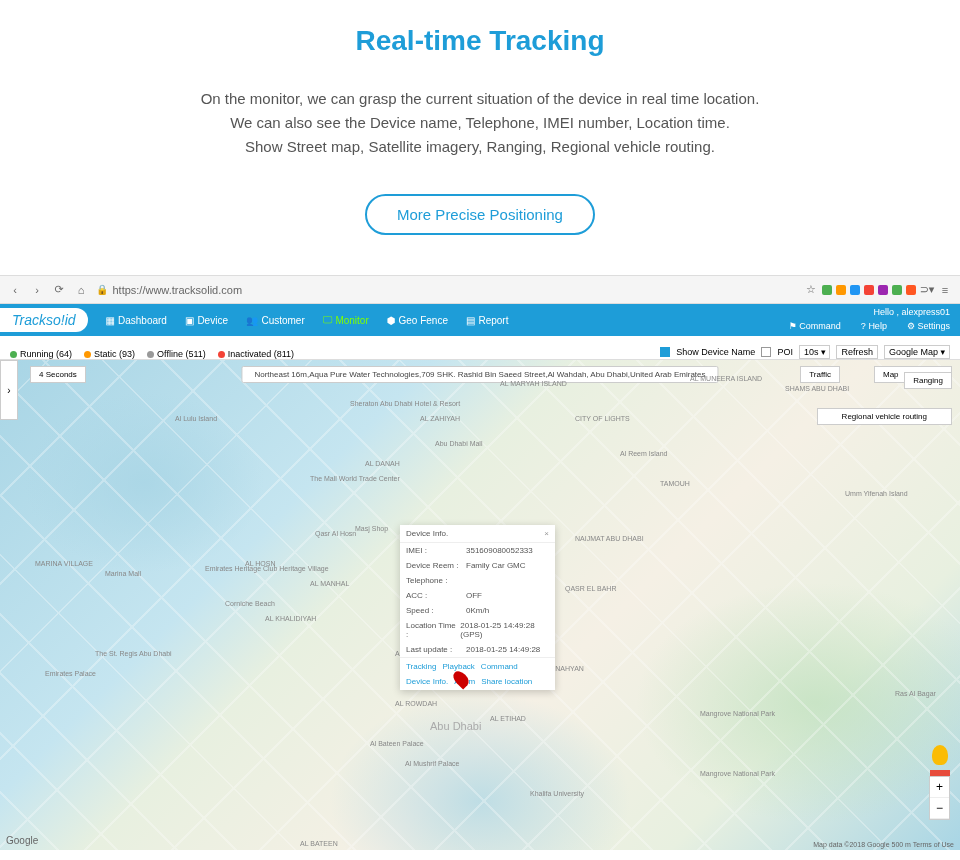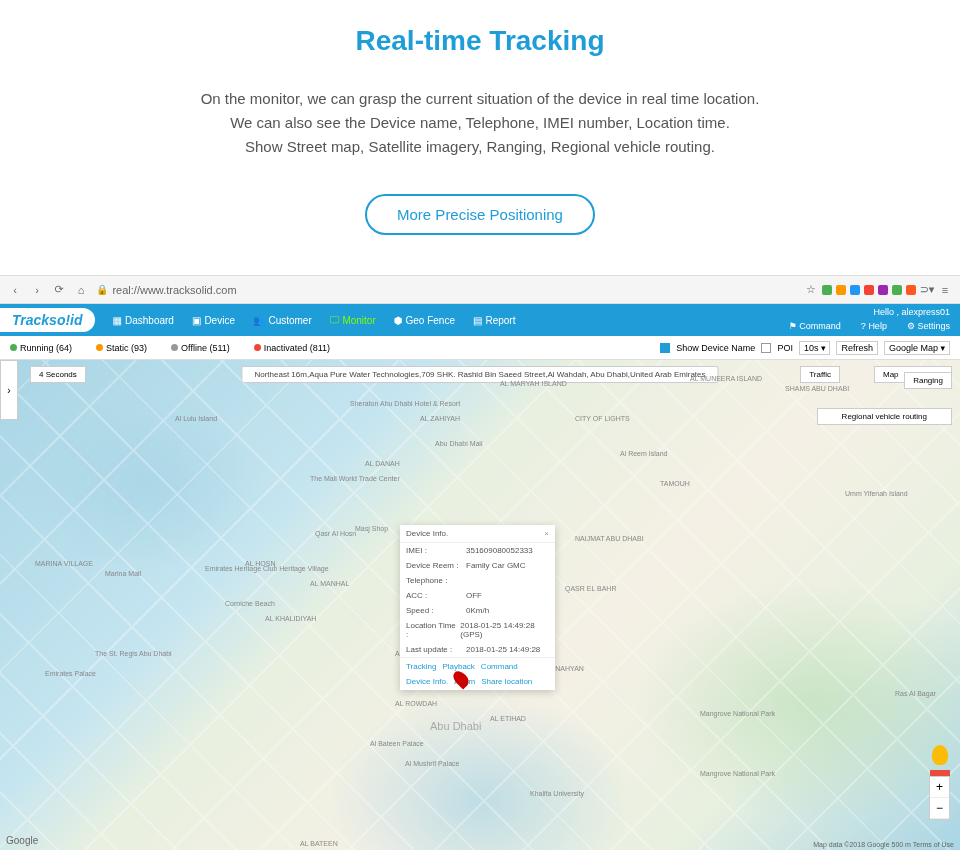--- a/index.html
+++ b/index.html
@@ -9,28 +9,28 @@
 .hero-desc{color:#555;font-size:15px;line-height:1.6;margin-bottom:35px}
 .hero-btn{display:inline-block;border:2px solid #1e9dd8;color:#1e9dd8;padding:10px 30px;border-radius:25px;font-size:15px;cursor:pointer}
 .browser{margin-top:20px;border-top:1px solid #ddd}
 .browser-bar{display:flex;align-items:center;height:28px;background:#f5f5f5;padding:0 8px;gap:8px;font-size:11px;color:#666;border-bottom:1px solid #ddd}
 .bb-icon{width:14px;height:14px;display:flex;align-items:center;justify-content:center;cursor:pointer}
 .bb-url{flex:1;display:flex;align-items:center;gap:4px}
 .bb-lock{color:#4caf50;font-size:10px}
 .bb-right{display:flex;gap:4px;align-items:center}
 .bb-dot{width:10px;height:10px;border-radius:2px}
 .app-header{display:flex;align-items:center;background:#1e9dd8;height:32px;padding-right:10px}
-.logo{background:#fff;padding:4px 12px;font-style:italic;font-weight:bold;color:#1e9dd8;font-size:14px;border-radius:0 16px 16px 0;margin-right:10px}
+.logo{background:#fff;padding:4px 12px;font-style:italic;font-weight:normal;color:#1e9dd8;font-size:14px;border-radius:0 16px 16px 0;margin-right:10px}
 .nav{display:flex;gap:2px;flex:1}
 .nav-item{color:#fff;font-size:10px;padding:4px 8px;display:flex;align-items:center;gap:3px;cursor:pointer}
 .nav-item.active{color:#7fff00}
 .user-area{color:#fff;font-size:9px;text-align:right;line-height:1.3}
 .user-links{display:flex;gap:20px;margin-top:2px}
 .user-link{color:#fff;cursor:pointer}
-.status-bar{display:flex;align-items:center;height:24px;background:#fff;border-bottom:1px solid #ddd;padding:0 10px;font-size:9px;gap:24px}
+.status-bar{display:flex;align-items:flex-end;height:24px;background:#fff;border-bottom:1px solid #ddd;padding:0 10px;font-size:9px;gap:12px}
 .status-item{display:flex;align-items:center;gap:3px}
 .dot{width:7px;height:7px;border-radius:50%}
 .sb-right{margin-left:auto;display:flex;align-items:center;gap:6px}
 .cb{width:10px;height:10px;border:1px solid #999}
 .cb.checked{background:#1e9dd8;border-color:#1e9dd8}
 .sel{border:1px solid #ccc;padding:1px 4px;font-size:9px;cursor:pointer}
 .map-area{position:relative;height:490px;background:linear-gradient(135deg,#a8d5e5 0%,#c5e5f0 30%,#e8f0e0 40%,#f5f0e5 60%,#e8f0e0 80%,#a8d5e5 100%)}
 .map-overlay{position:absolute;inset:0;background-image:
  radial-gradient(ellipse 200px 150px at 15% 25%,rgba(168,213,229,0.8) 0%,transparent 60%),
  radial-gradient(ellipse 300px 200px at 85% 70%,rgba(180,220,180,0.6) 0%,transparent 60%),
@@ -77,21 +77,21 @@
 </div>
 
 <div class="browser">
   <div class="browser-bar">
     <span class="bb-icon">‹</span>
     <span class="bb-icon">›</span>
     <span class="bb-icon">⟳</span>
     <span class="bb-icon">⌂</span>
     <div class="bb-url">
       <span class="bb-lock">🔒</span>
-      <span>real://www.tracksolid.com</span>
+      <span>https://www.tracksolid.com</span>
     </div>
     <div class="bb-right">
       <span class="bb-icon">☆</span>
       <span class="bb-dot" style="background:#4caf50"></span>
       <span class="bb-dot" style="background:#ff9800"></span>
       <span class="bb-dot" style="background:#2196f3"></span>
       <span class="bb-dot" style="background:#f44336"></span>
       <span class="bb-dot" style="background:#9c27b0"></span>
       <span class="bb-dot" style="background:#4caf50"></span>
       <span class="bb-dot" style="background:#ff5722"></span>

